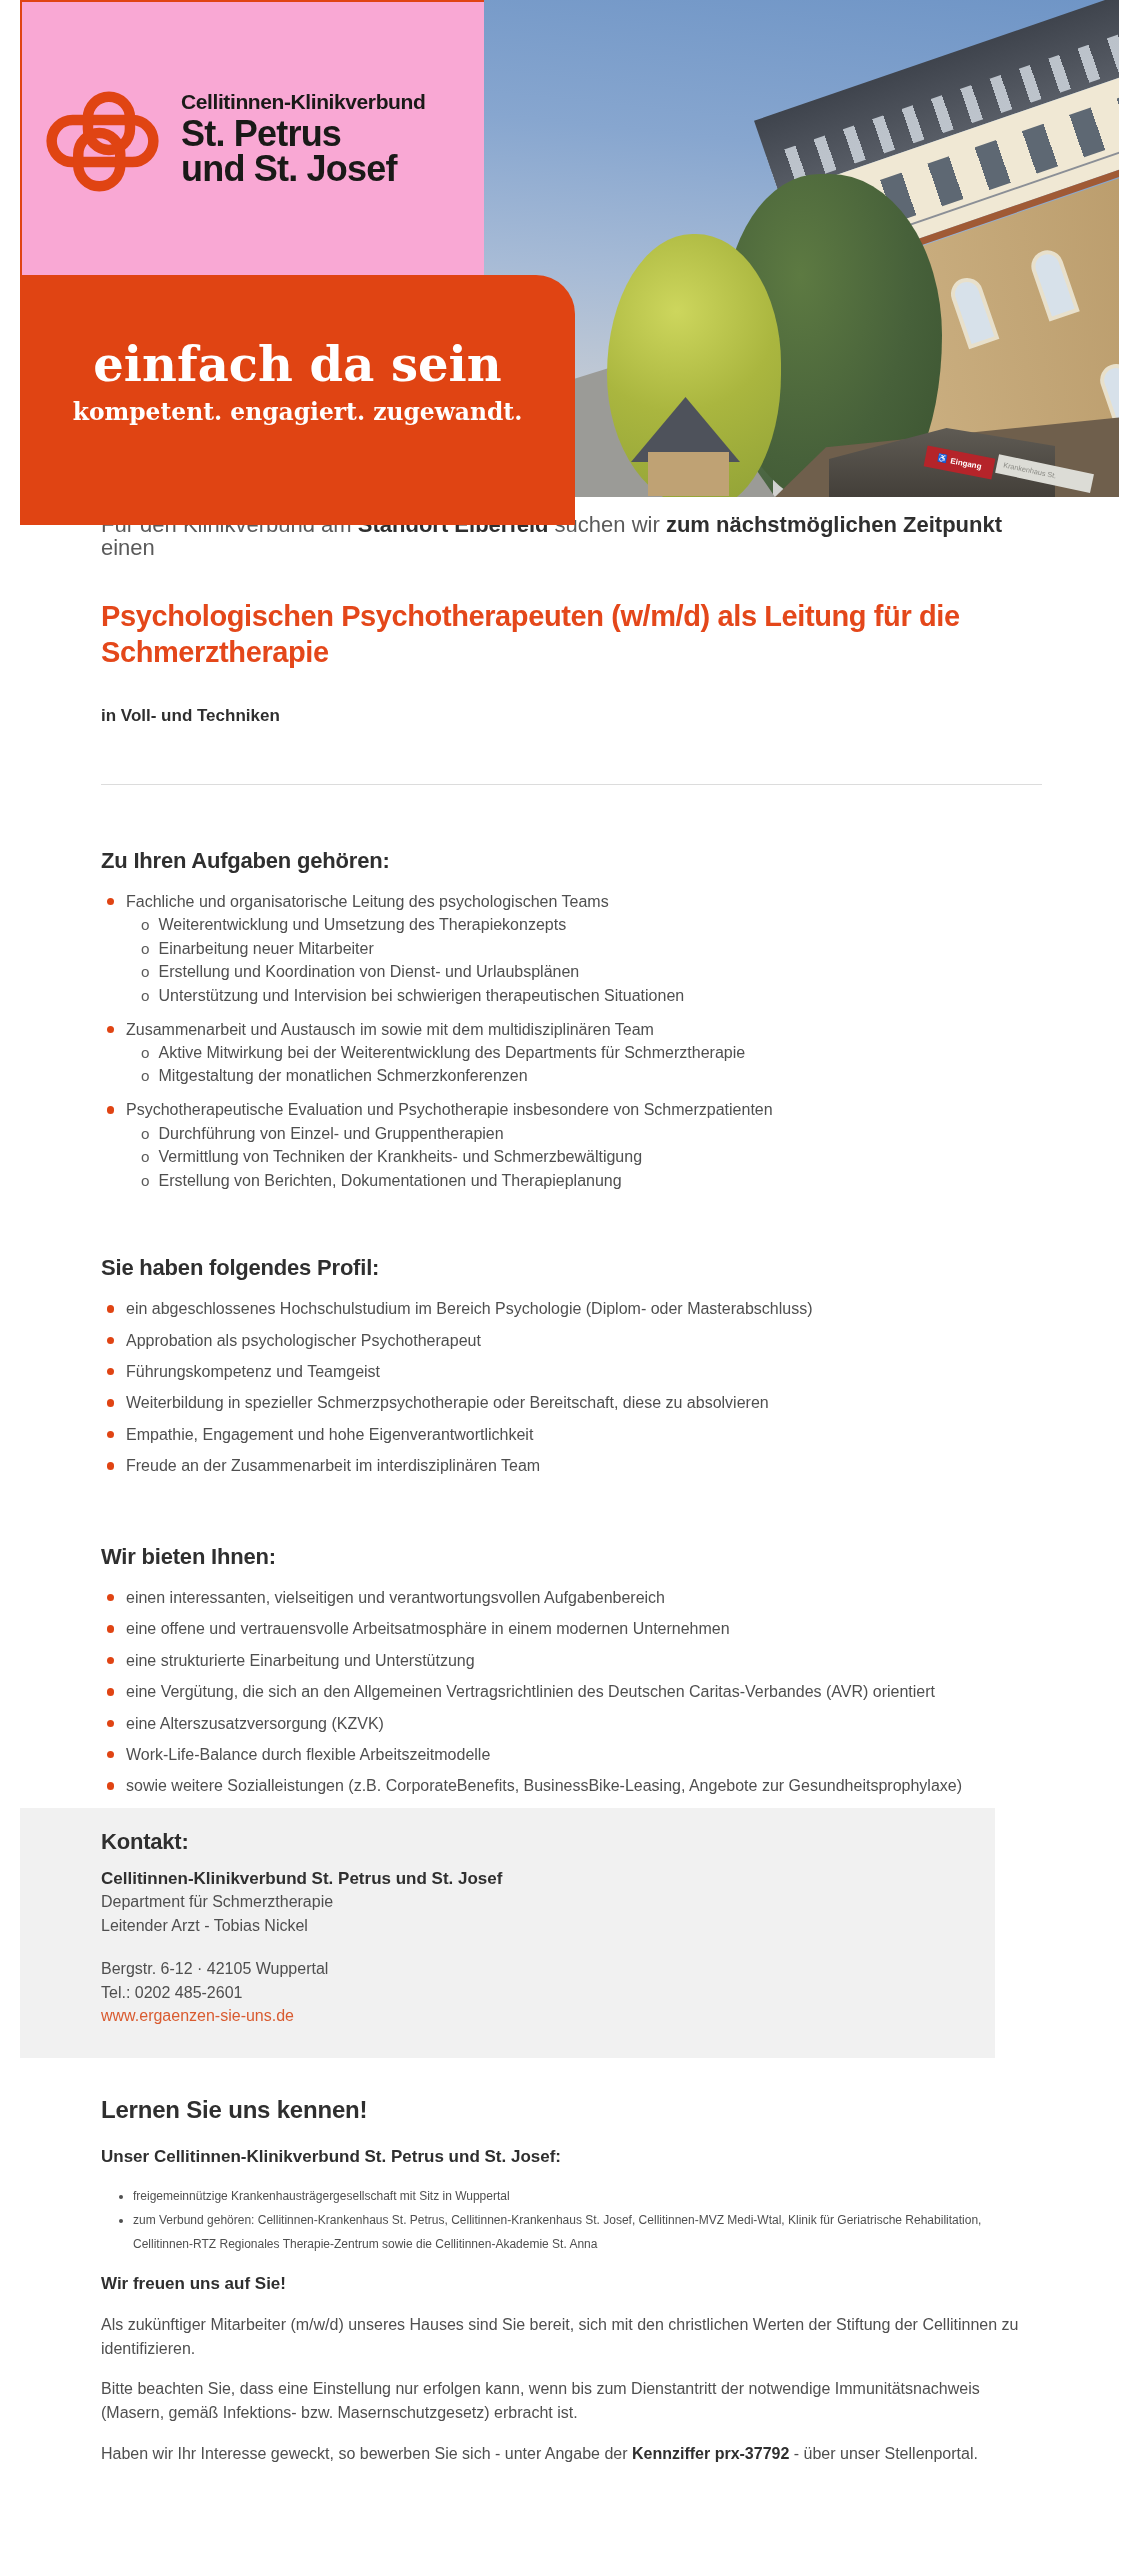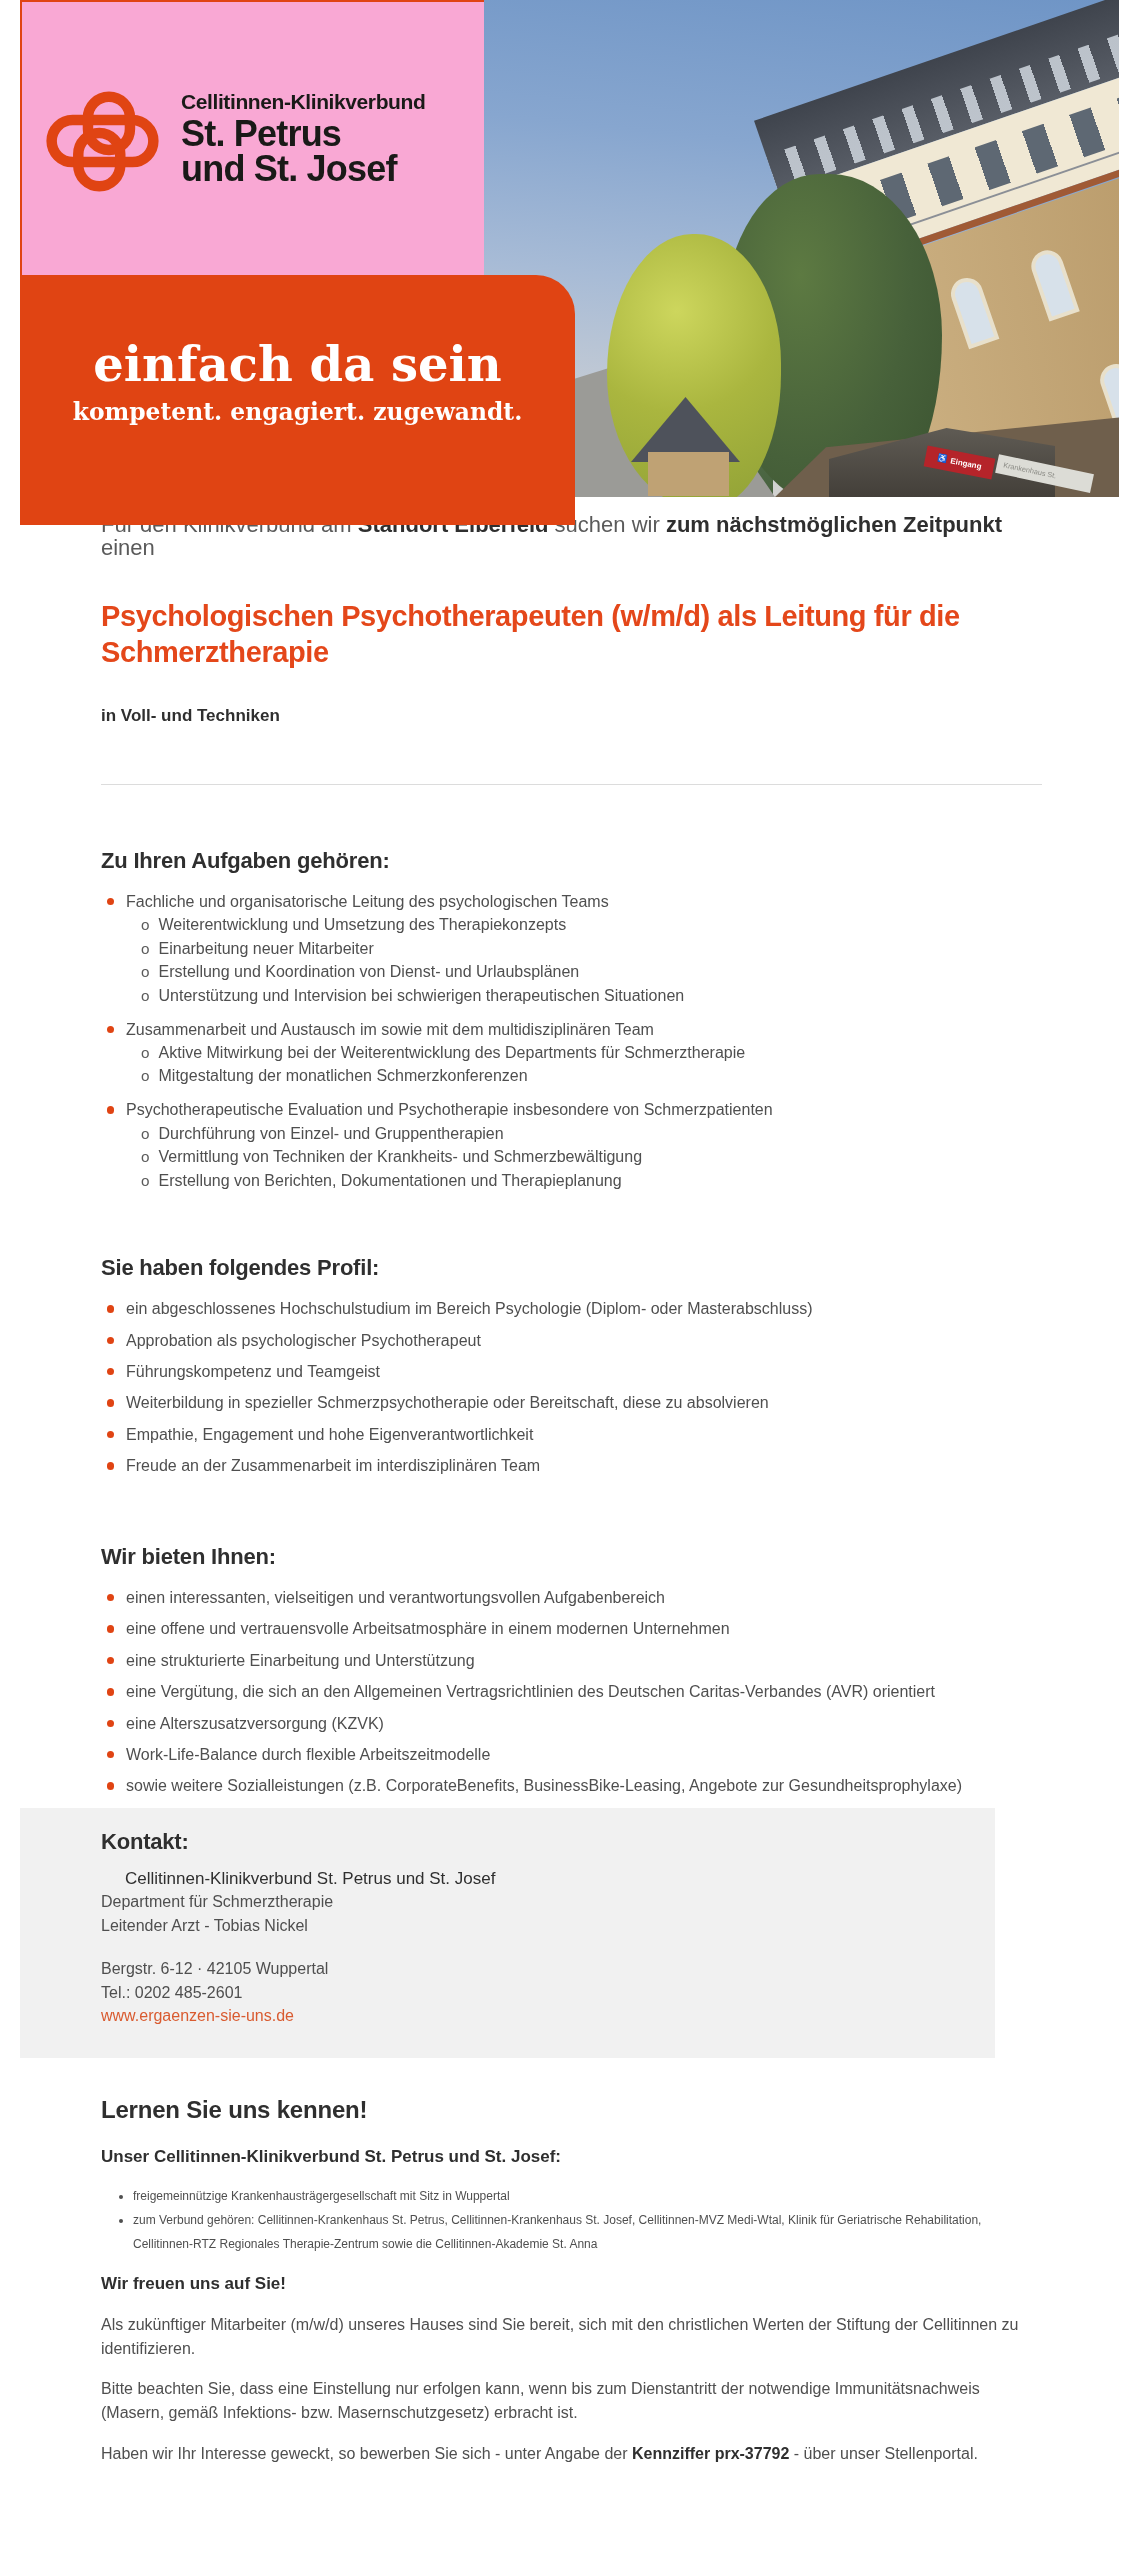--- a/index.html
+++ b/index.html
@@ -65,21 +65,21 @@
   .li{display:flex;align-items:flex-start;}
   .l1{margin-top:10.5px;}
   .plist .l1{margin-top:8px;}
   .blist .l1:first-child{margin-top:0;text-align:right;}
   .dot{width:7.3px;height:7.3px;border-radius:50%;background:var(--orange);margin:8px 12px 0 5.7px;flex:none;}
   .l2::before{content:"o";color:#5a5a5a;font-size:15.3px;margin:0 9px 0 40px;flex:none;}
 
   
   .contact-box{position:absolute;left:20px;top:1808px;width:975px;height:250px;background:var(--box);padding:18.6px 0 0 81px;}
   .contact-heading{font-size:22px;line-height:29px;font-weight:bold;color:var(--dark);letter-spacing:-0.2px;}
-  .contact-org{margin-top:11.3px;font-size:17px;line-height:23.4px;font-weight:normal;color:var(--dark);margin-left:24px;}
+  .contact-org{margin-top:11.3px;font-size:17px;line-height:23.4px;font-weight:bold;color:var(--dark);}
   .contact-line{font-size:16px;line-height:23.4px;color:var(--text);}
   .contact-addr{margin-top:20px;}
   .contact-link{color:var(--link);text-decoration:none;font-size:16px;line-height:23.4px;display:inline-block;}
 
   
   .about{position:absolute;left:101px;top:2058px;width:941px;}
   .about-heading{margin-top:36px;font-size:24px;line-height:32px;font-weight:bold;color:var(--dark);letter-spacing:-0.2px;}
   .about-sub{margin-top:18.6px;font-size:17px;line-height:23.4px;font-weight:bold;color:var(--dark);}
   .about-ul{margin-top:16px;padding-left:32px;font-size:12px;line-height:24px;color:var(--text);}
   .about-closing{margin-top:16px;font-size:17px;line-height:23.4px;font-weight:bold;color:var(--dark);}

